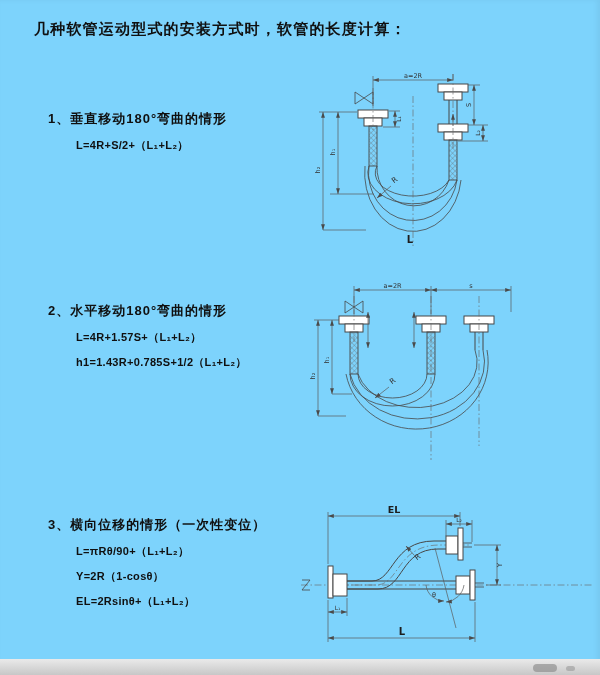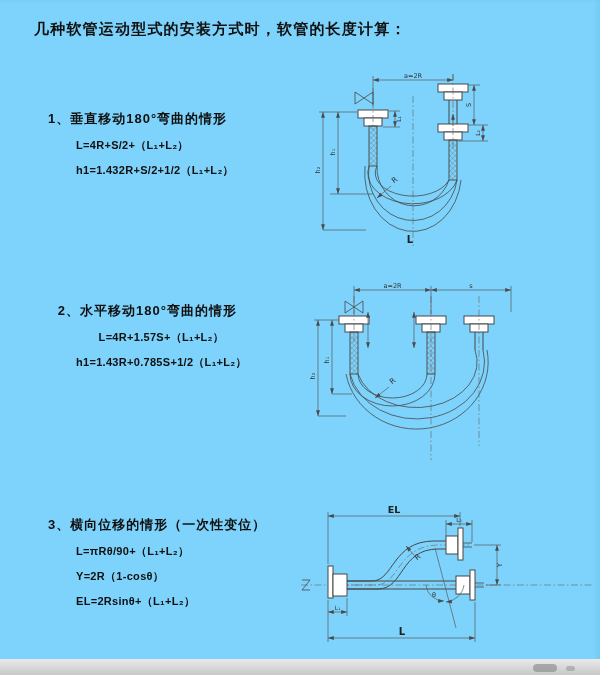--- a/index.html
+++ b/index.html
@@ -12,21 +12,21 @@
     position:absolute;left:34px;top:20px;font-size:15px;font-weight:bold;
     letter-spacing:1.2px;color:#101010;white-space:nowrap;
   }
   .section{position:absolute;left:48px;}
   .sec-heading{font-size:13px;font-weight:bold;letter-spacing:1px;white-space:nowrap;color:#101010;}
   .formula{
     font-size:11px;font-weight:bold;letter-spacing:0.3px;margin:10px 0 0 28px;
     white-space:nowrap;color:#101010;
   }
   .sec-1{top:110px;}
-  .sec-2{top:302px;text-align:center;}
+  .sec-2{top:302px;}
   .sec-3{top:516px;}
   .diag{position:absolute;}
   
   .ol{fill:none;stroke:#474747;stroke-width:1;}
   .ol2{fill:none;stroke:#474747;stroke-width:0.8;}
   .fl{fill:#ffffff;stroke:#474747;stroke-width:1;}
   .dim{fill:none;stroke:#5a5a5a;stroke-width:0.7;}
   .cl{fill:none;stroke:#6a6a6a;stroke-width:0.65;stroke-dasharray:7 2.5 1.5 2.5;}
   .dt{fill:#333;font-size:6.5px;font-family:"DejaVu Sans",sans-serif;}
   .dts{fill:#333;font-size:5.8px;font-family:"DejaVu Sans",sans-serif;}
@@ -41,21 +41,20 @@
 </head>
 <body>
 
 <div class="page">
 
   <div class="doc-title">几种软管运动型式的安装方式时，软管的长度计算：</div>
 
   <div class="section sec-1">
     <div class="sec-heading">1、垂直移动180°弯曲的情形</div>
     <div class="formula">L=4R+S/2+（L₁+L₂）</div>
-    <div class="formula">h1=1.432R+S/2+1/2（L₁+L₂）</div>
   </div>
 
   <div class="section sec-2">
     <div class="sec-heading">2、水平移动180°弯曲的情形</div>
     <div class="formula">L=4R+1.57S+（L₁+L₂）</div>
     <div class="formula">h1=1.43R+0.785S+1/2（L₁+L₂）</div>
   </div>
 
   <div class="section sec-3">
     <div class="sec-heading">3、横向位移的情形（一次性变位）</div>

